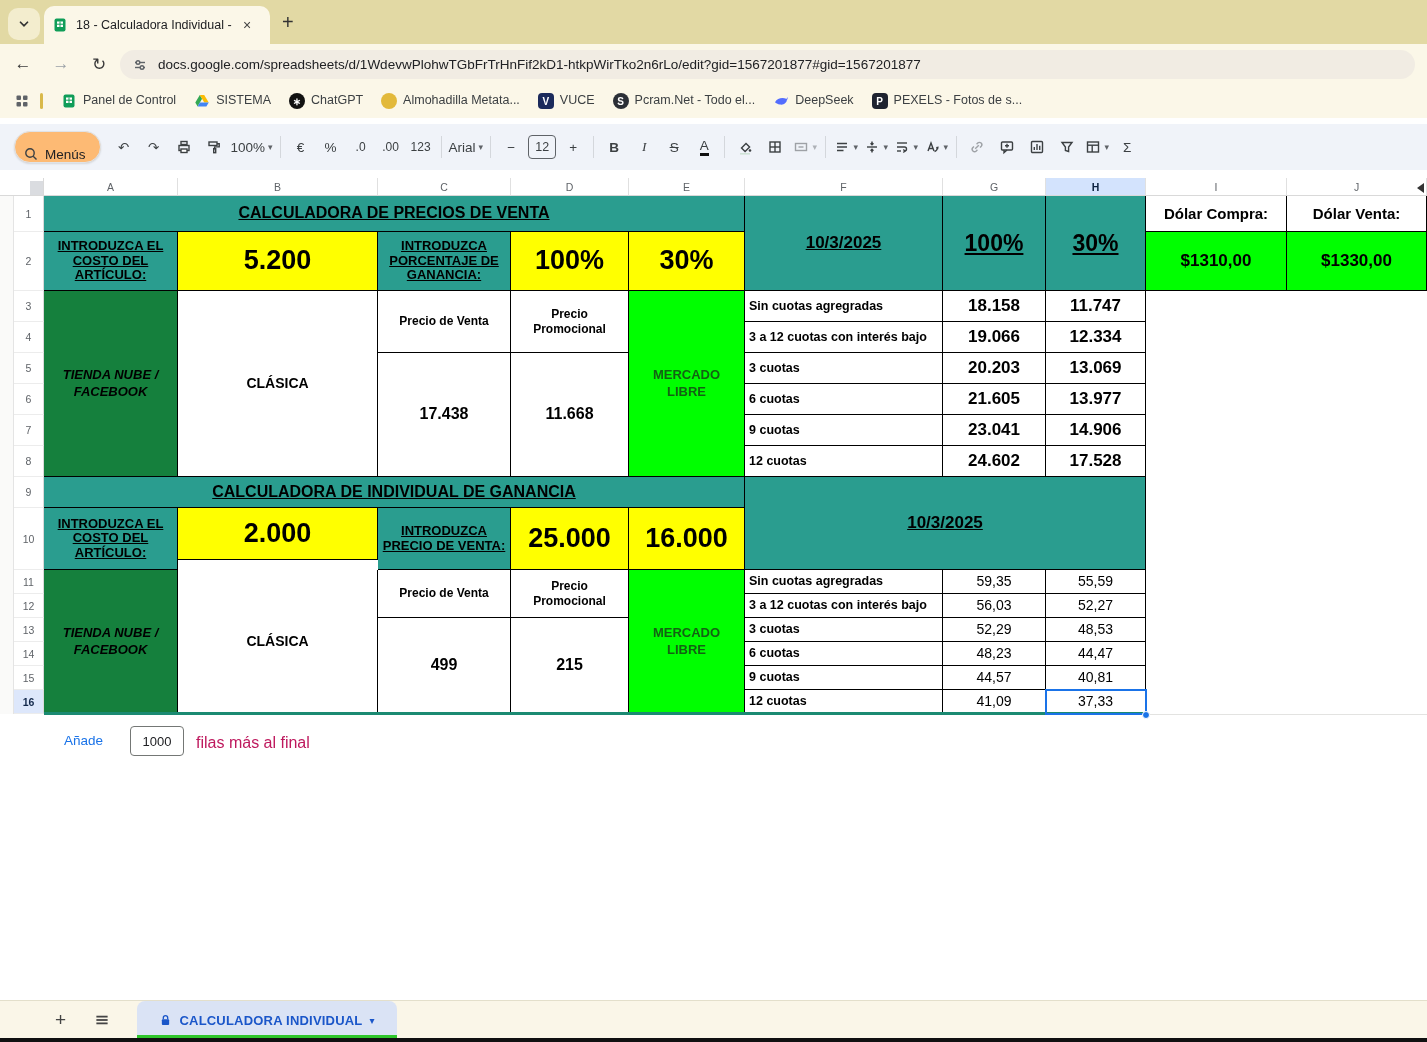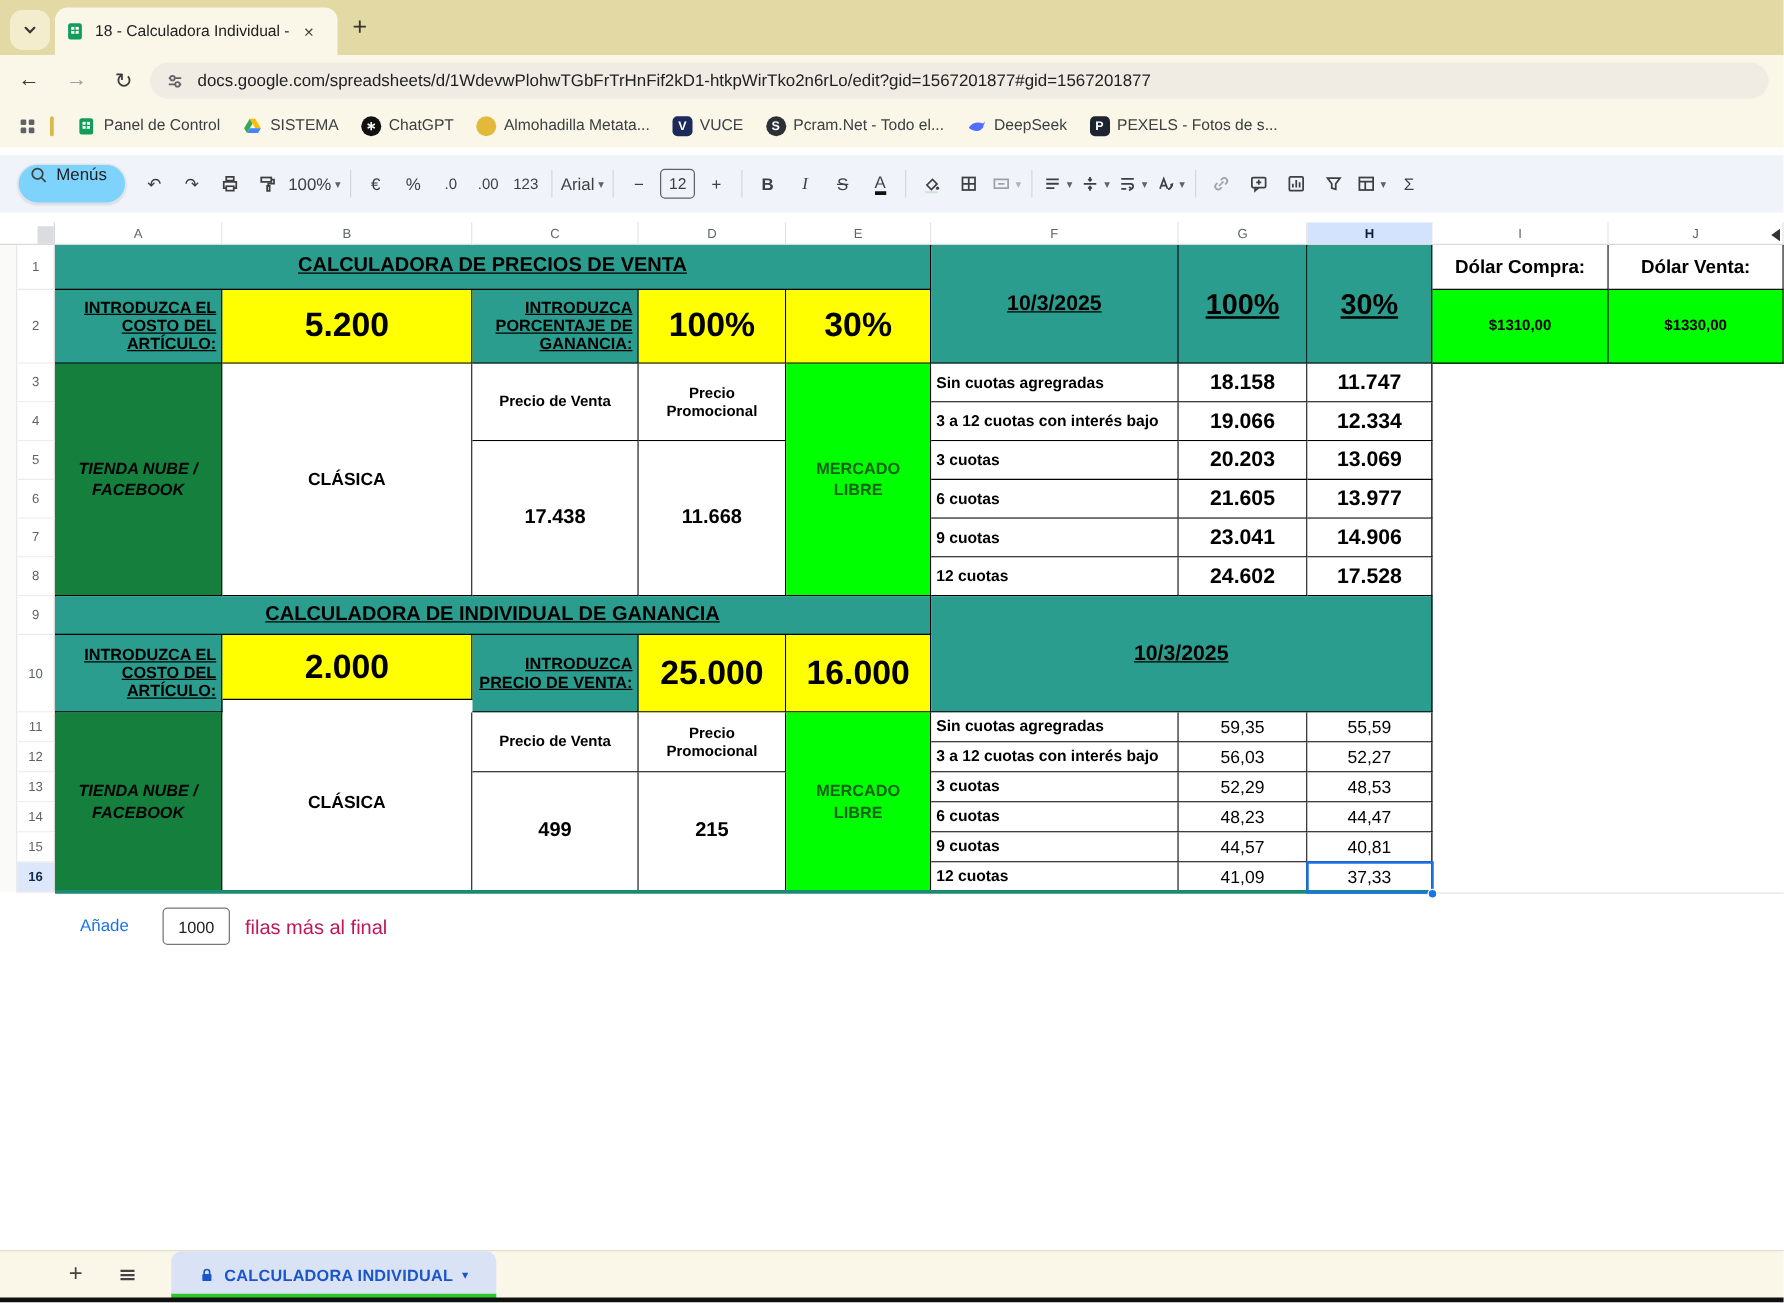--- a/index.html
+++ b/index.html
@@ -26,54 +26,54 @@
   .chip{width:16px;height:16px;border-radius:4px;display:flex;align-items:center;justify-content:center;
         font-size:10px;font-weight:700;color:#fff;box-sizing:border-box;}
   .chip.circle{border-radius:50%;}
   .apps-sep{width:3px;height:16px;background:#D9B94A;margin-left:10px;border-radius:2px;}
   
   .gs-toolbar{position:absolute;left:0;top:124px;width:1427px;height:46px;background:#F0F3F9;
               display:flex;align-items:center;}
   .tb-item{display:flex;align-items:center;justify-content:center;min-width:26px;height:30px;margin:0 2px;
            color:#3c4043;font-size:13.5px;border-radius:4px;gap:2px;}
   .tb-item.dis{opacity:.45;}
-  .tb-pill{background:#7dd3fc;border:1px solid #E0E3E7;box-shadow:0 1px 2px rgba(0,0,0,.12);border-radius:16px;
-           height:30px;padding:0 14px 0 8px;display:flex;align-items:flex-start;gap:6px;margin:0 8px 0 14px;font-size:13.5px;color:#202124;}
+  .tb-pill{background:#fdba74;border:1px solid #E0E3E7;box-shadow:0 1px 2px rgba(0,0,0,.12);border-radius:16px;
+           height:30px;padding:0 14px 0 8px;display:flex;align-items:flex-end;gap:6px;margin:0 8px 0 14px;font-size:13.5px;color:#202124;}
   .tb-div{width:1px;height:22px;background:#D4D7DC;margin:0 5px;}
   .tb-caret{font-size:9px;color:#5f6368;margin-left:1px;}
   .tb-b{font-weight:700;} .tb-i{font-style:italic;font-family:"Liberation Serif",serif;}
   .tb-s{text-decoration:line-through;} .tb-u{border-bottom:3px solid #111;line-height:14px;}
   .tb-num{font-size:12px;letter-spacing:0;}
   
   #sheet{position:absolute;left:0;top:178px;width:1427px;height:560px;background:#fff;}
   .gutter{position:absolute;left:0;top:0;width:14px;height:536px;background:#FAFAF9;border-right:1px solid #E4E4E4;box-sizing:border-box;}
   .cornerbox{position:absolute;left:0;top:0;width:44px;height:18px;background:#fff;border-right:1px solid #D9D9D9;border-bottom:1px solid #D9D9D9;box-sizing:border-box;}
   .selectall{position:absolute;left:30px;top:3px;width:13px;height:14px;background:#DADCE0;}
   .colhdr{position:absolute;top:0;height:18px;background:#fff;border-right:1px solid #E0E0E0;border-bottom:1px solid #D9D9D9;
           box-sizing:border-box;display:flex;align-items:center;justify-content:center;font-size:10.5px;color:#5f6368;}
   .colhdr.sel{background:#D3E3FD;color:#0b2240;font-weight:700;}
   .rowhdr{position:absolute;left:14px;width:30px;background:#fff;border-right:1px solid #D9D9D9;border-bottom:1px solid #ECECEC;
           box-sizing:border-box;display:flex;align-items:center;justify-content:center;font-size:10.5px;color:#5f6368;}
   .rowhdr.sel{background:#DDE7FB;color:#13284b;font-weight:700;}
   .cell{position:absolute;box-sizing:border-box;border-right:1px solid #000;border-bottom:1px solid #000;
         display:flex;align-items:center;justify-content:center;text-align:center;color:#000;overflow:hidden;background:#fff;line-height:1.15;}
   .teal{background:#2A9D8F;text-decoration:underline;} .yellow{background:#FFFF00;} .grn{background:#00FF00;} .blu{background:#15803d;font-style:italic;}
   .t-title{font-weight:700;font-size:16px;}
-  .label-sm{justify-content:flex-start;text-align:right;padding:2px 4px;font-weight:700;font-size:13px;line-height:1.12;}
+  .label-sm{justify-content:flex-start;text-align:center;padding:2px 4px;font-weight:700;font-size:13px;line-height:1.12;}
   .big{font-weight:700;font-size:27px;}
   .mid{font-weight:700;font-size:23px;}
   .date{font-weight:700;font-size:17px;}
   .bold12{font-weight:700;font-size:12px;line-height:1.25;}
   .bold13{font-weight:700;font-size:13px;line-height:1.3;}
   .bold14{font-weight:700;font-size:14px;}
   .bold15{font-weight:700;font-size:15px;}
   .val16{font-weight:700;font-size:16px;}
   .val17{font-weight:700;font-size:17px;}
   .val14{font-size:14px;}
-  .money{font-weight:700;font-size:12px;}
+  .money{font-weight:700;font-size:17px;}
   .ml{font-weight:700;font-size:13px;color:#136113;line-height:1.3;}
   .cuota{justify-content:flex-start;text-align:left;padding-left:4px;font-weight:700;font-size:12.5px;}
   .hline{position:absolute;background:#000;height:1px;}
   .vline{position:absolute;background:#000;width:1px;}
   .tealline{position:absolute;background:#1B8A72;height:3px;}
   .softline{position:absolute;background:#E3E3E1;height:1px;}
   .sel-outline{position:absolute;border:2px solid #1A73E8;box-sizing:border-box;}
   .fillhandle{position:absolute;width:8px;height:8px;border-radius:50%;background:#1A73E8;border:1px solid #fff;box-sizing:border-box;}
   .hdr-moretri{position:absolute;left:1417px;top:5px;width:0;height:0;border-top:5px solid transparent;border-bottom:5px solid transparent;border-right:7px solid #333;}
   

